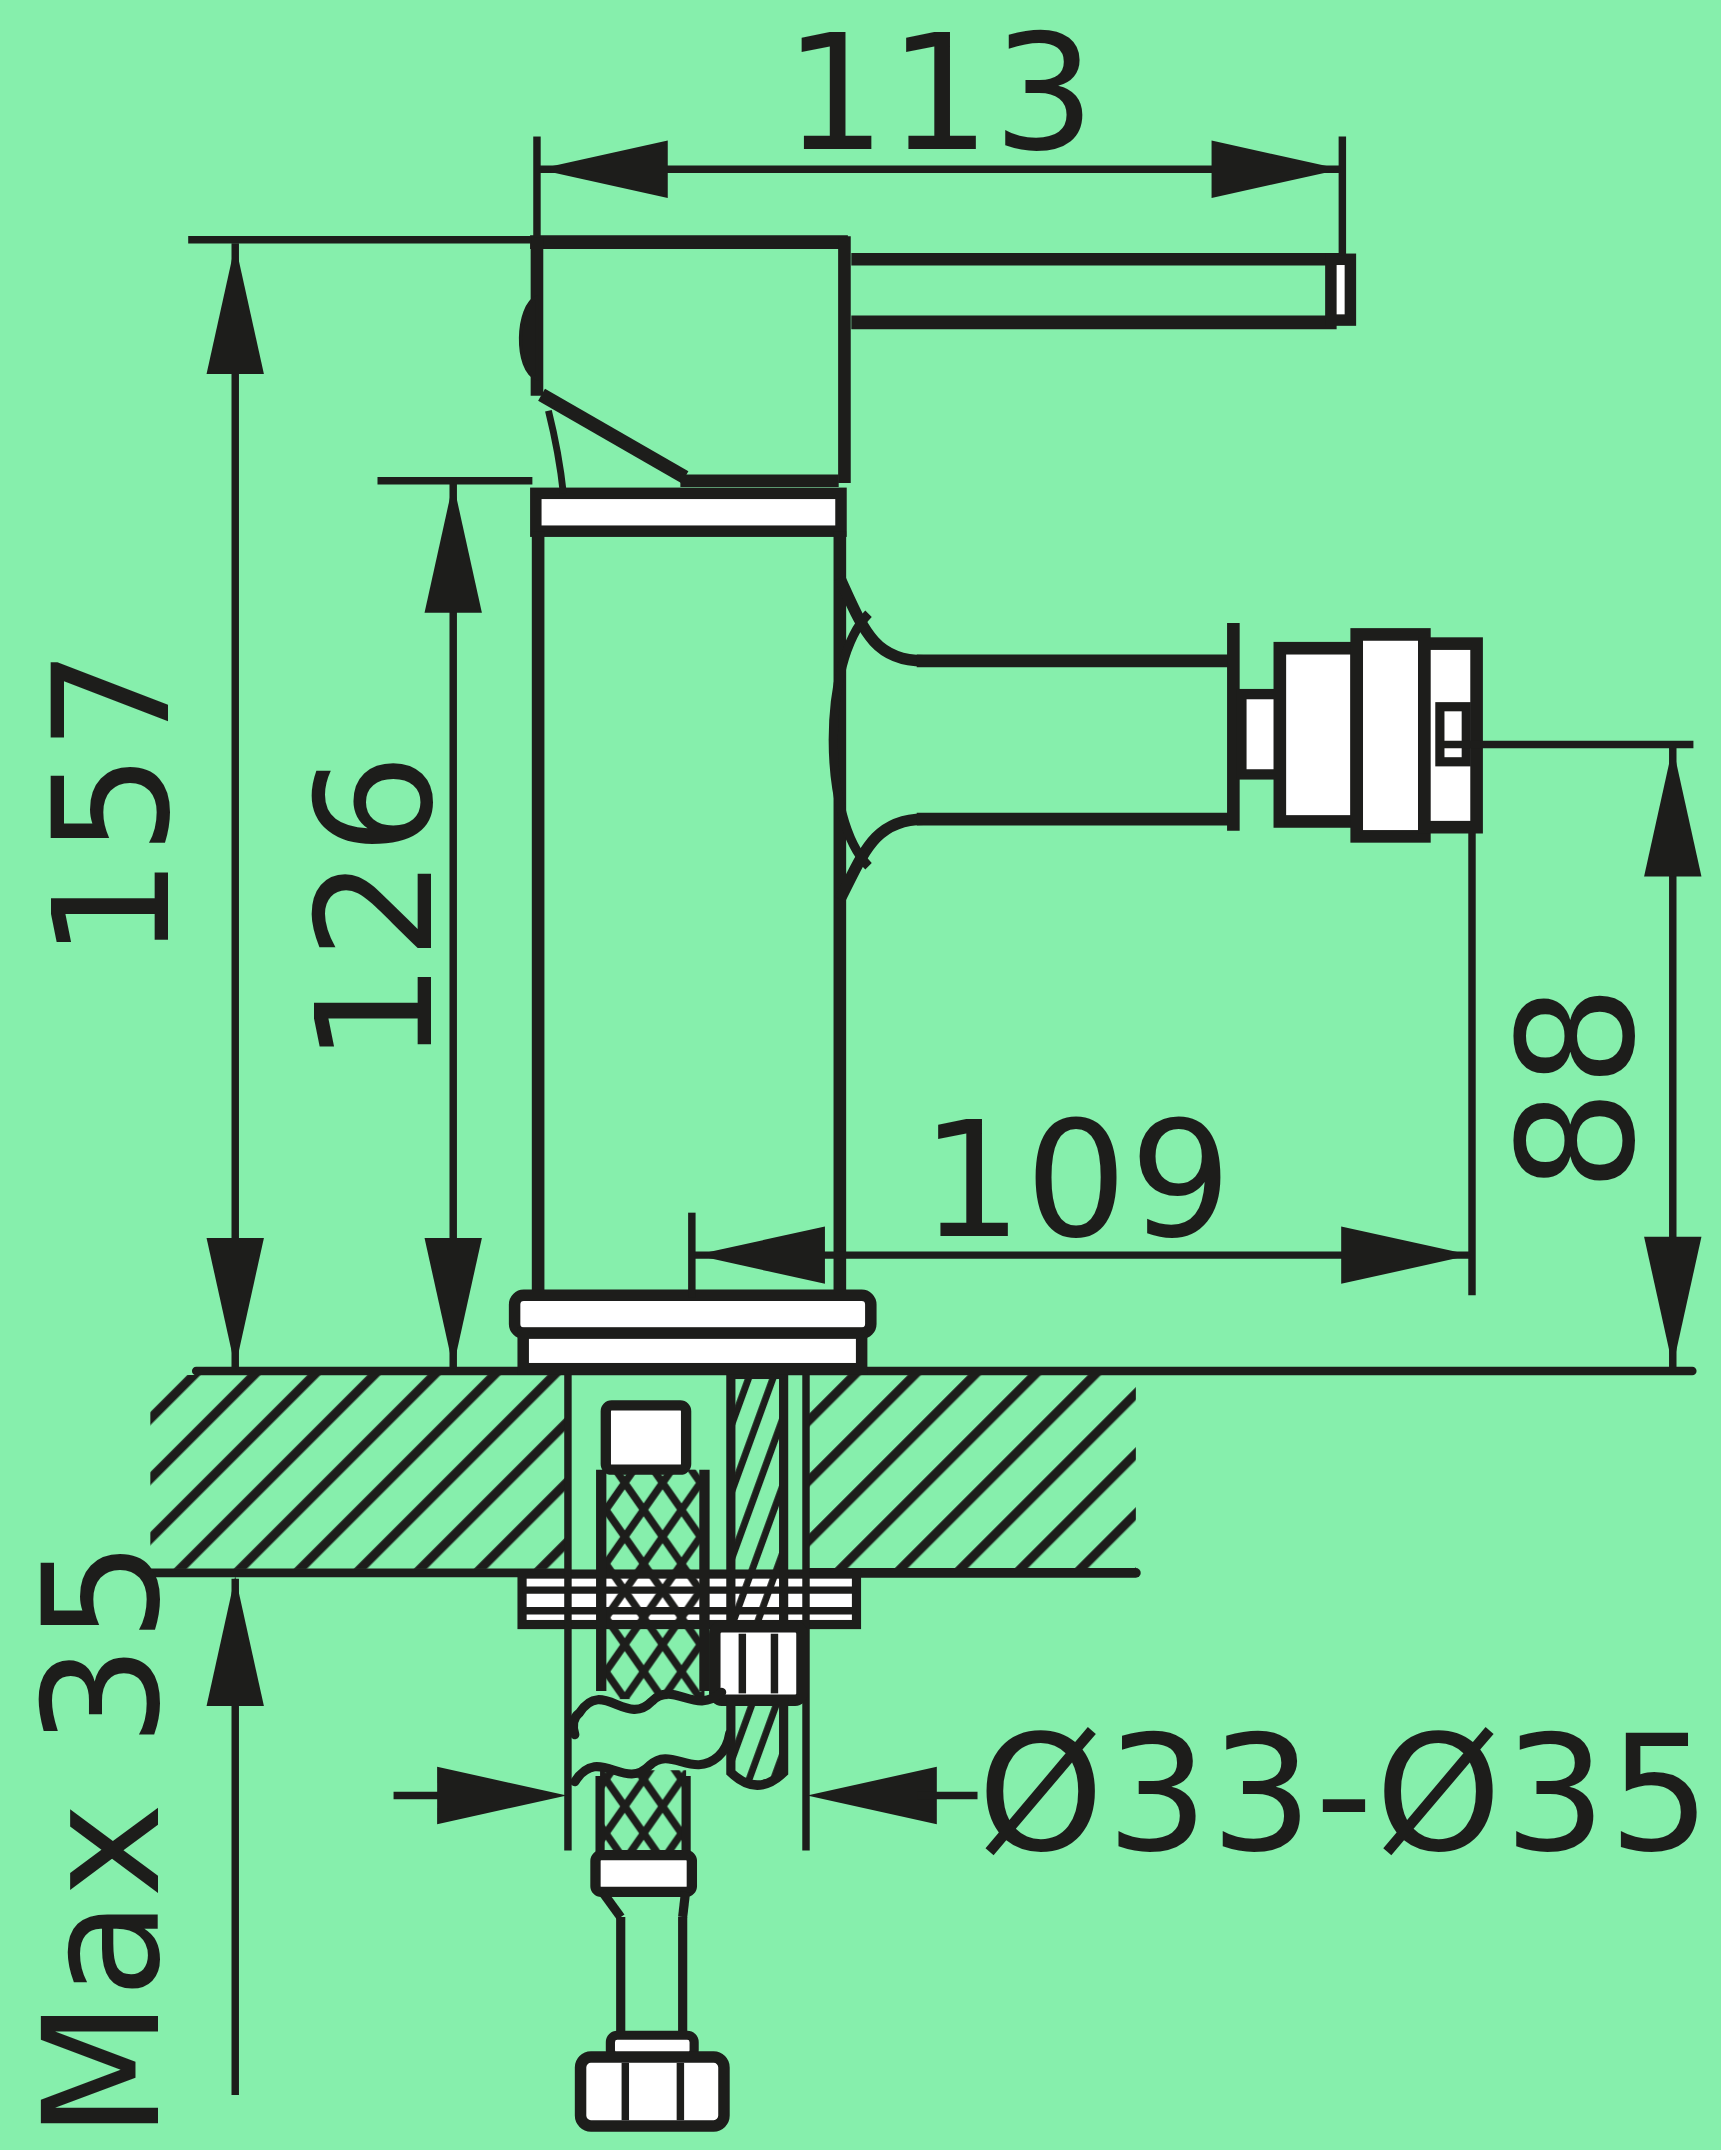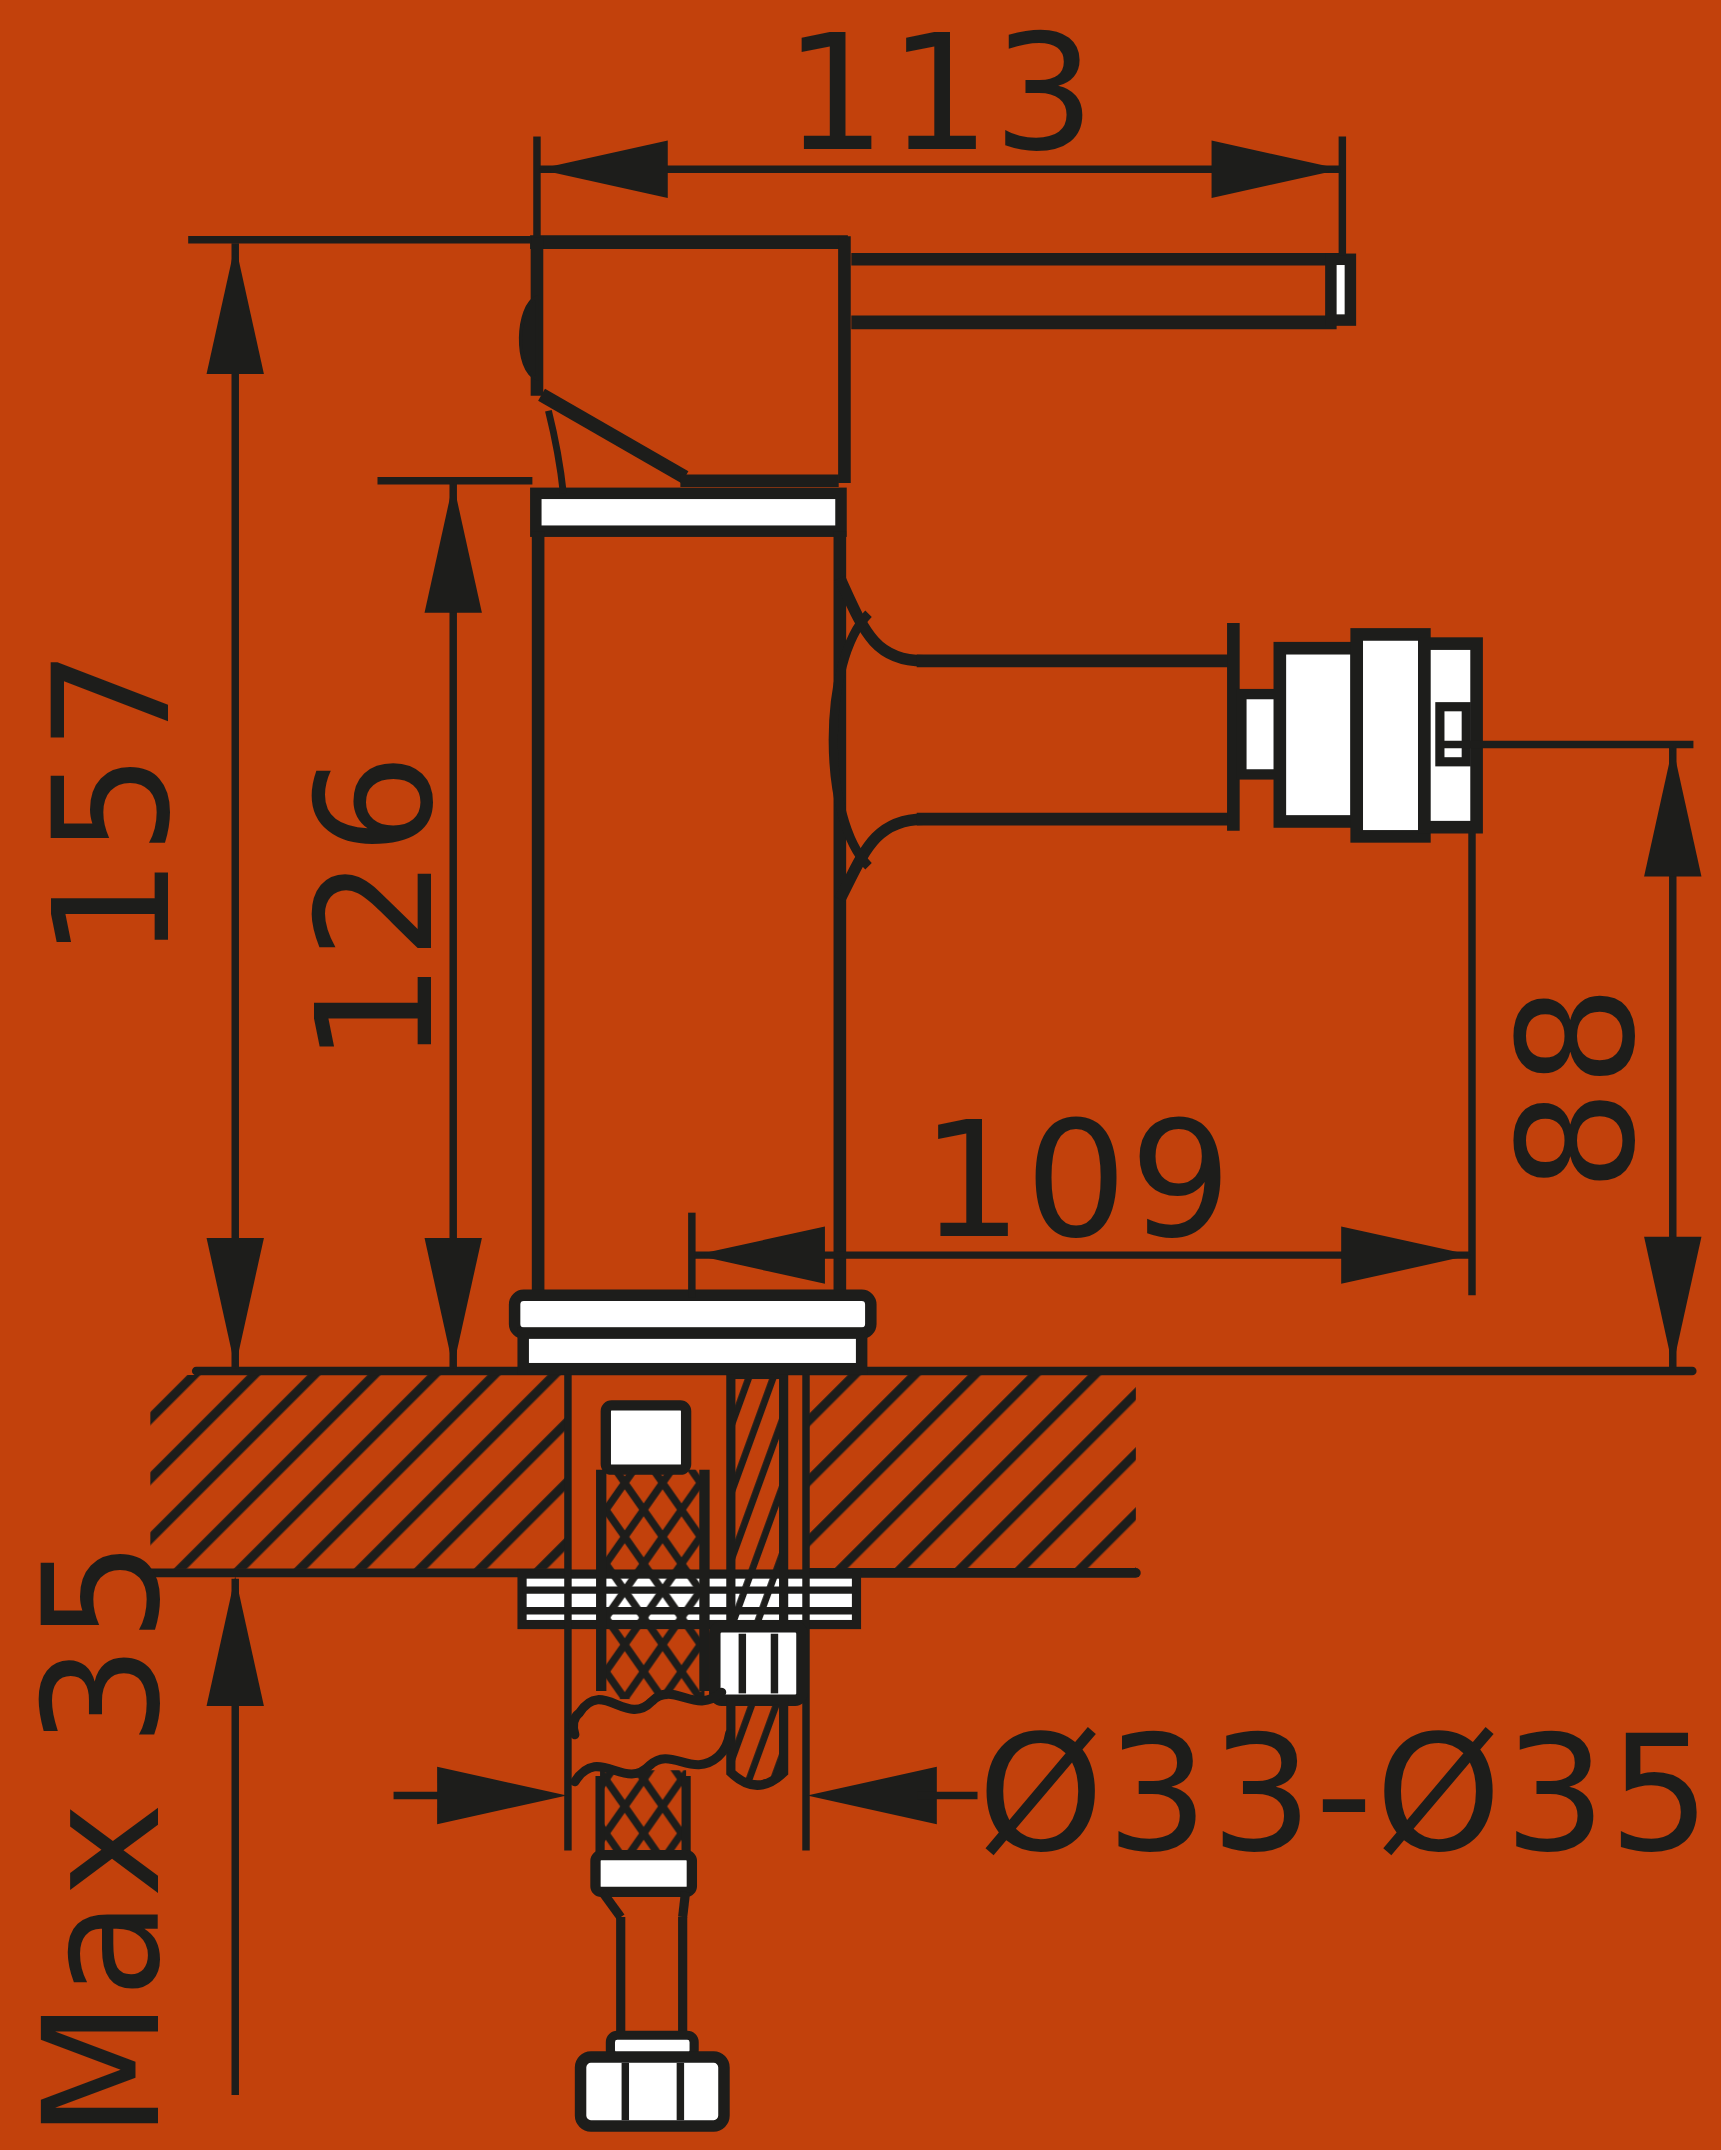--- a/index.html
+++ b/index.html
@@ -5,21 +5,21 @@
   html, body {
     margin: 0;
     padding: 0;
     background: #ffffff;
   }
   .drawing-page {
     width: 100vw;
     height: 100vh;
     display: block;
     overflow: hidden;
-    background: #c2410c;
+    background: #86efac;
   }
   svg { display: block; width: 100%; height: 100%; }
   .dim-text {
     font-family: "DejaVu Sans", "Liberation Sans", sans-serif;
     font-size: 280px;
     letter-spacing: 4px;
     fill: #1d1d1b;
   }
 </style>
 </head>

